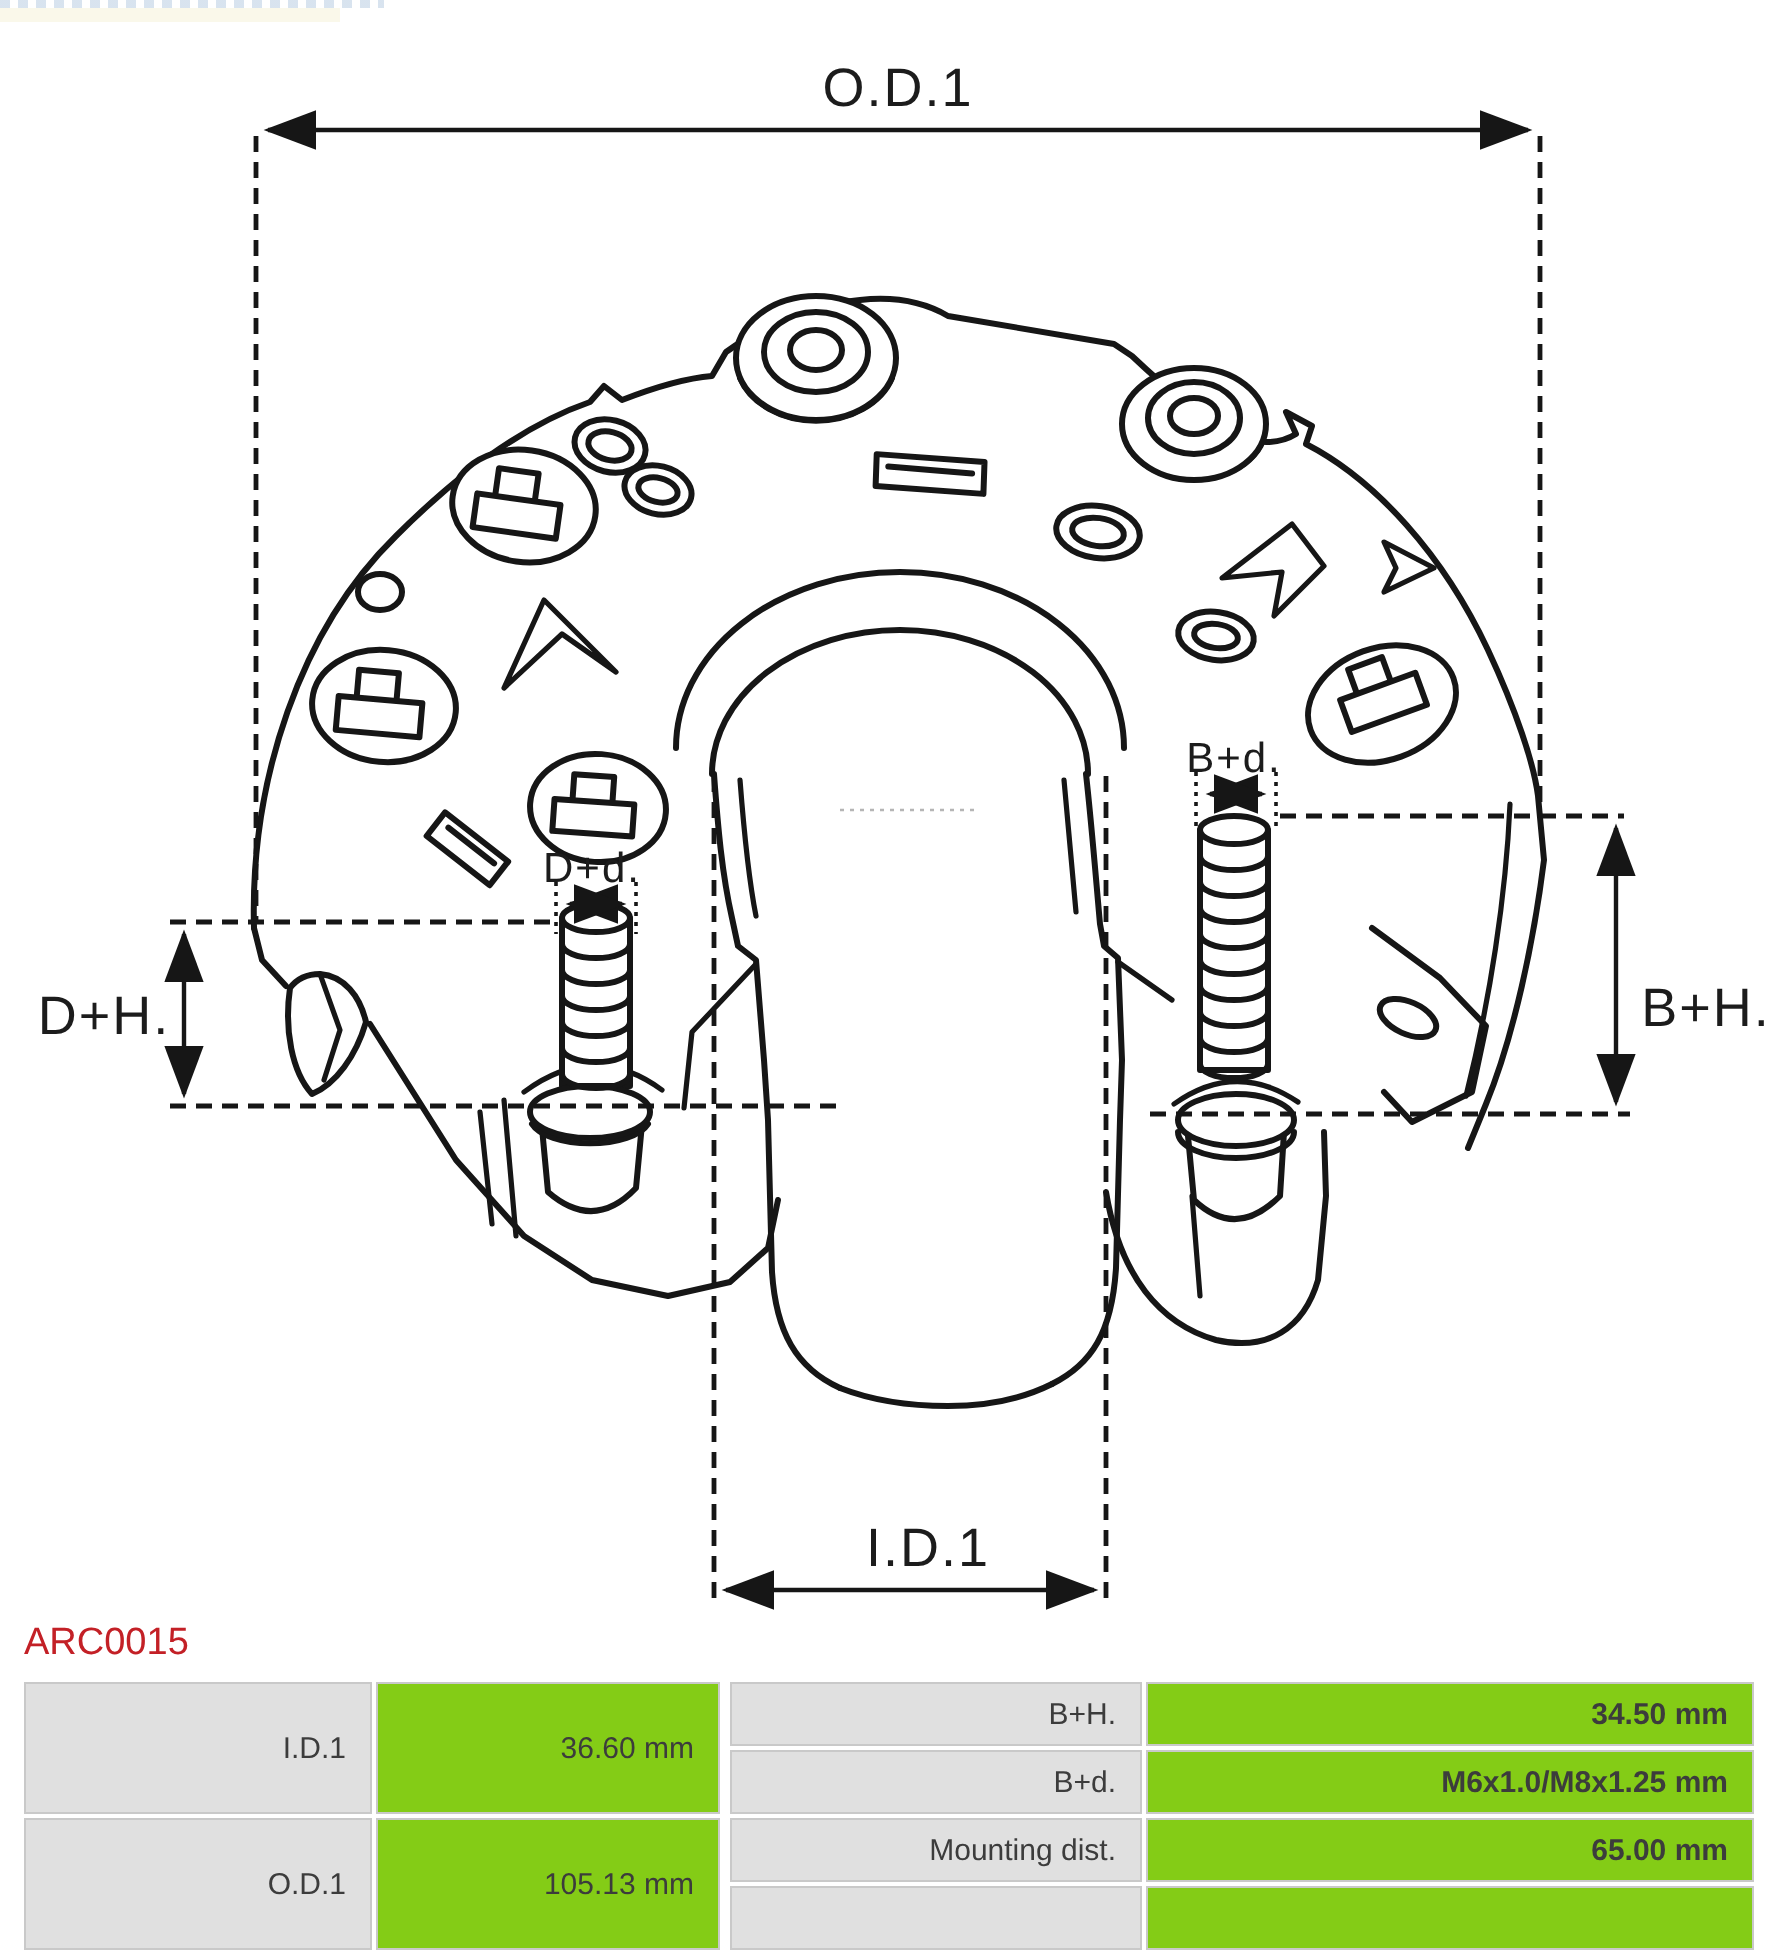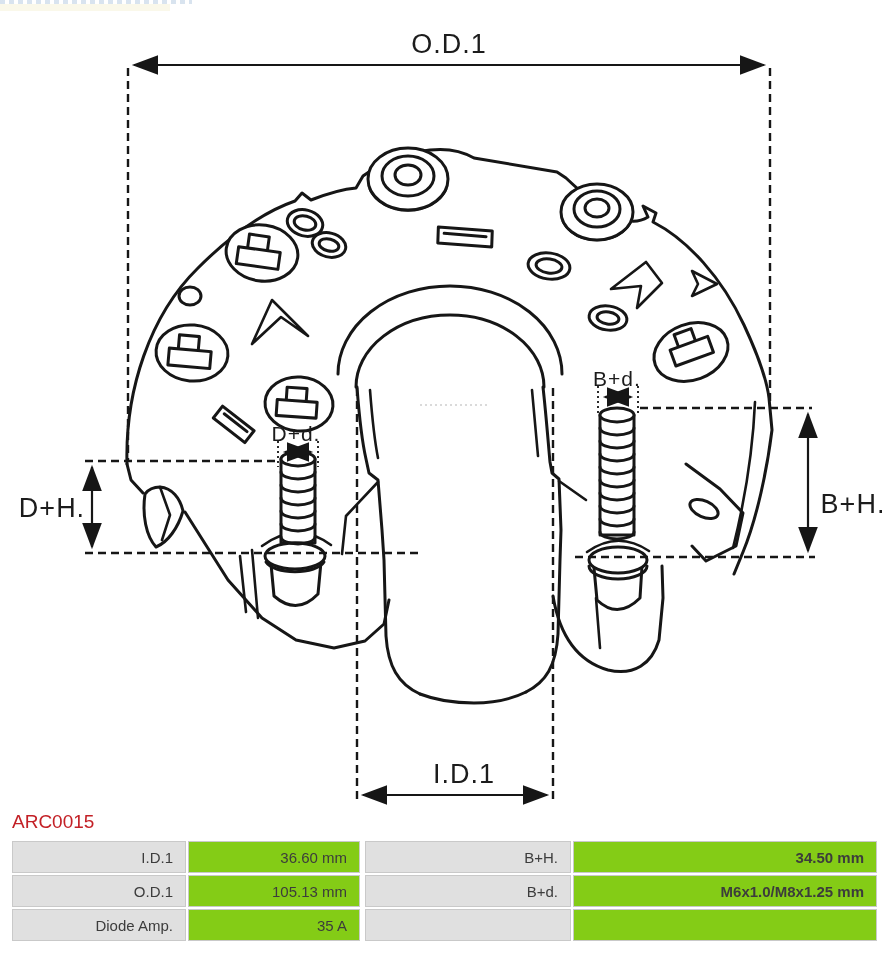--- a/index.html
+++ b/index.html
@@ -237,35 +237,35 @@
   <table class="spec-t t-left">
     <tbody>
       <tr>
         <td class="lbl">I.D.1</td>
         <td class="val">36.60 mm</td>
       </tr>
       <tr>
         <td class="lbl">O.D.1</td>
         <td class="val">105.13 mm</td>
       </tr>
-      <tr>
-        <td class="lbl">Diode Amp.</td>
-        <td class="val">35 A</td>
-      </tr>
     </tbody>
   </table>
   <table class="spec-t t-right">
     <tbody>
       <tr>
         <td class="lbl">B+H.</td>
         <td class="val">34.50 mm</td>
       </tr>
       <tr>
         <td class="lbl">B+d.</td>
         <td class="val">M6x1.0/M8x1.25 mm</td>
       </tr>
       <tr>
+        <td class="lbl">Mounting dist.</td>
+        <td class="val">65.00 mm</td>
+      </tr>
+      <tr>
         <td class="lbl"></td>
         <td class="val"></td>
       </tr>
     </tbody>
   </table>
 </div>
 
 </body></html>

